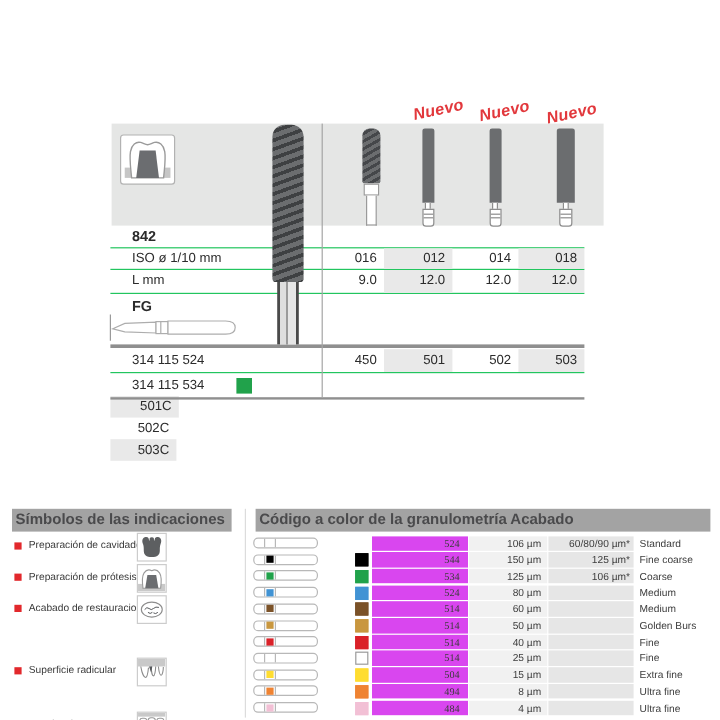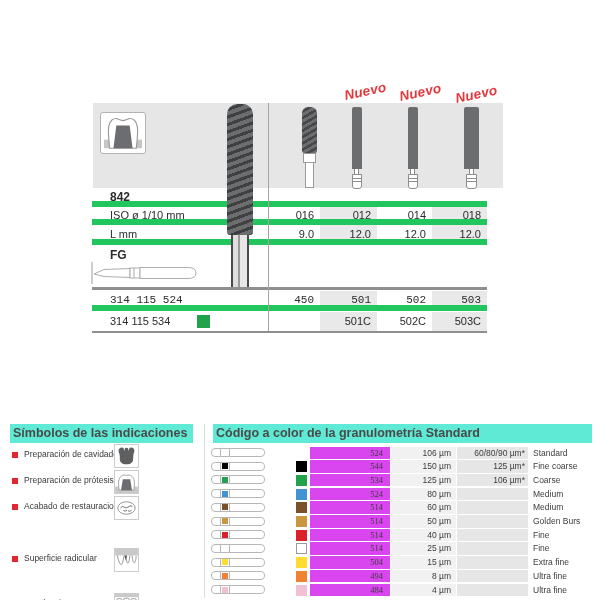--- a/index.html
+++ b/index.html
@@ -10,55 +10,55 @@
 
   
   .nuevo { position:absolute; color:#e2383c; font-weight:bold; font-style:italic;
     font-size:13.5px; transform:rotate(-12deg); transform-origin:left bottom; letter-spacing:.3px; }
   .grayband { left:93px; top:103px; width:410px; height:85px; background:#e5e6e5; }
   .vline { left:268px; top:103px; width:1px; height:228px; background:#a5a5a5; z-index:3; }
   .toothbox { left:100px; top:112px; width:46px; height:42px; background:#fff;
     border:1px solid #b2b2b2; border-radius:3px; z-index:2; }
 
   .trow { position:absolute; left:92px; width:395px; display:flex; z-index:2; }
-  .trow.lined { border-bottom:6px solid #22c55e; }
+  .trow.lined { border-bottom:1px solid #22c55e; }
   .tlabel { width:176px; padding-left:18px; font-size:11px; }
   .tcell { font-size:11px; text-align:right; padding-right:6px; }
   .c0 { width:52px; } .c1 { width:57px; background:#e9e9e9; }
   .c2 { width:55px; } .c3 { width:55px; background:#e9e9e9; }
   .row-842 { top:188px; height:19px; line-height:18px; }
   .row-842 .tlabel { font-weight:bold; font-size:12px; }
   .row-iso { top:207px; height:18px; line-height:17px; }
   .row-l   { top:225px; height:20px; line-height:19px; }
   .row-fg  { top:245px; height:42px; line-height:16px; }
   .row-fg .tlabel { font-weight:bold; font-size:12px; padding-top:2px; }
   .thick { left:92px; top:287px; width:395px; height:3px; background:#8f8f8f; z-index:2; }
-  .row-r1  { top:291px; height:20px; line-height:19px;font-family:Liberation Mono, monospace; }
-  .row-r2  { top:312px; height:19px; line-height:18px; }
+  .row-r1  { top:291px; height:20px; line-height:19px; }
+  .row-r2  { top:312px; height:19px; line-height:18px;flex-direction:column; }
   .botline { left:92px; top:331px; width:395px; height:2px; background:#8f8f8f; z-index:2; }
   .greensq { left:197px; top:315px; width:13px; height:13px; z-index:4; }
 
   
   .bigbur { left:227px; top:104px; width:26px; height:131px; z-index:5;
     border-radius:10px 10px 3px 3px;
     background:repeating-linear-gradient(160deg,#6b6d6f 0 4px,#3e4042 4px 7px); }
   .bigshank { left:231px; top:235px; width:18px; height:52px; z-index:5;
     background:linear-gradient(90deg,#4a4a4a 0 2px,#dedede 2px 7px,#9a9a9a 7px 9px,#e6e6e6 9px 16px,#4a4a4a 16px 18px); }
   .spiral16 { left:302px; top:107px; width:15px; height:46px; z-index:5; border-radius:6px 6px 2px 2px;
     background:repeating-linear-gradient(150deg,#6b6d6f 0 3px,#45474a 3px 5.5px); }
   .neck16 { left:303px; top:153px; width:13px; height:10px; border:1px solid #9a9a9a; background:#fff; z-index:5; }
   .shank16 { left:305px; top:163px; width:9px; height:25px; border:1px solid #9a9a9a; border-top:none; background:#fff; z-index:5; }
   .sbur { position:absolute; z-index:5; background:#6b6d6f; border-radius:2px 2px 0 0; }
   .sneck { position:absolute; z-index:5; width:5px; border-left:1px solid #8d8d8d; border-right:1px solid #8d8d8d; background:#fff; }
   .sshank { position:absolute; z-index:5; background:#fff; border:1px solid #8d8d8d; border-radius:0 0 3px 3px; }
   .sshank i { display:block; border-top:1px solid #8d8d8d; margin-top:3px; }
   .fgillu { left:90px; top:261px; width:110px; height:24px; z-index:2; }
 
   
-  .sechdr { position:absolute; height:19px; background:#5eead4; color:#4a4a4c;
+  .sechdr { position:absolute; height:19px; background:#a3a3a3; color:#4a4a4c;
     font-weight:bold; font-size:12.5px; line-height:19px; padding-left:3px; }
   .hdr-left { left:10px; top:424px; width:183px; }
   .hdr-right { left:213px; top:424px; width:379px; }
   .vdivider { left:204px; top:424px; width:1px; height:174px; background:#dcdcdc; }
 
   .symrow { position:absolute; left:10px; width:140px; height:26px; }
   .bullet { position:absolute; left:2px; top:9px; width:6px; height:6px; background:#e2282c; }
   .symlabel { position:absolute; left:14px; top:6px; font-size:8.5px; color:#3a3a3a; white-space:nowrap; }
   .symicon { position:absolute; left:104px; top:1px; width:25px; height:24px;
     background:#fff; border:1px solid #cccccc; overflow:hidden; }
@@ -237,21 +237,21 @@
         <line x1="0" y1="10.5" x2="25" y2="10.5" stroke="#777" stroke-width="0.8"></line>
         <line x1="0" y1="13.5" x2="25" y2="13.5" stroke="#777" stroke-width="0.8"></line>
         <rect x="3" y="9" width="3.5" height="5.5" fill="none" stroke="#555"></rect>
         <rect x="10.7" y="9" width="3.5" height="5.5" fill="none" stroke="#555"></rect>
         <rect x="18.5" y="9" width="3.5" height="5.5" fill="none" stroke="#555"></rect>
       </svg>
     </span>
   </div>
 
   <div class="abs vdivider"></div>
-  <div class="sechdr hdr-right">Código a color de la granulometría Standard</div>
+  <div class="sechdr hdr-right">Código a color de la granulometría Acabado</div>
 
   <div class="grow" style="top:446.5px;">
     <span class="gbur">
         <span class="l1"></span>
         <span class="band"></span>
         <span class="l2"></span>
       </span>
     <span class="gswatch"></span>
     <span class="gc gc1">524</span>
     <span class="gc gc2">106 µm</span>

